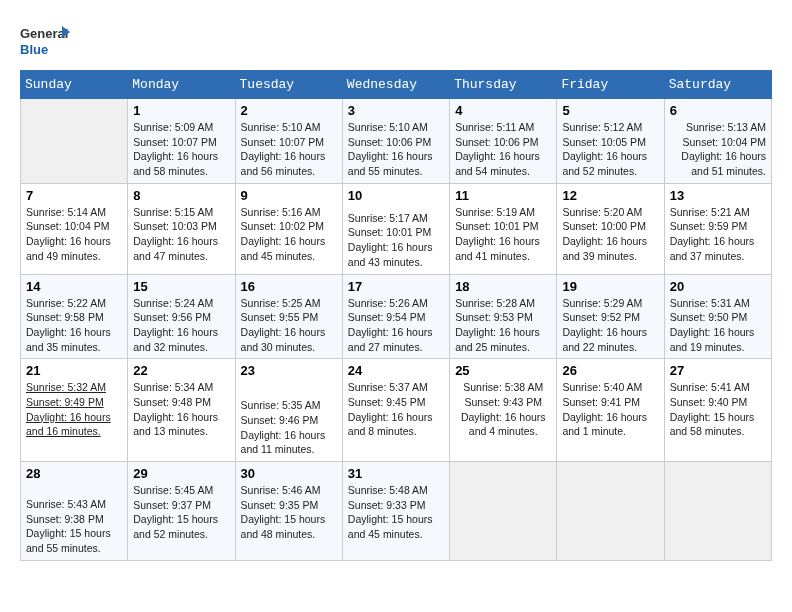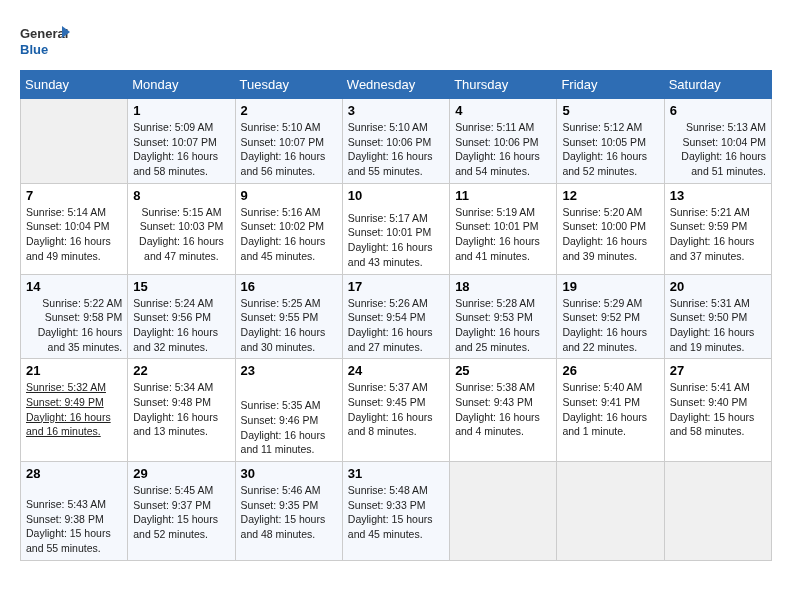--- a/index.html
+++ b/index.html
@@ -39,20 +39,21 @@
       font-size: 11px;
     }
     thead tr th {
       background-color: #2e6db4;
       color: #fff;
       padding: 6px 4px;
       text-align: left;
       font-size: 13px;
       font-weight: normal;
       border: 1px solid #2e6db4;
+      font-family: Liberation Mono, monospace;
     }
     tbody tr td {
       border: 1px solid #ccc;
       vertical-align: top;
       padding: 4px 5px;
       width: 107px;
       min-height: 80px;
     }
     tbody tr:nth-child(odd) td {
       background-color: #f5f8fd;
@@ -153,21 +154,21 @@
       <tr>
         <td>
           <span class="day-number">7</span>
           <div class="day-info" style="white-space: pre-line;">Sunrise: 5:14 AM
 Sunset: 10:04 PM
 Daylight: 16 hours
 and 49 minutes.</div>
         </td>
         <td>
           <span class="day-number">8</span>
-          <div class="day-info" style="white-space: pre-line; text-align: center;">Sunrise: 5:15 AM
+          <div class="day-info" style="white-space: pre-line;">Sunrise: 5:15 AM
 Sunset: 10:03 PM
 Daylight: 16 hours
 and 47 minutes.</div>
         </td>
         <td>
           <span class="day-number">9</span>
           <div class="day-info" style="white-space: pre-line;">Sunrise: 5:16 AM
 Sunset: 10:02 PM
 Daylight: 16 hours
 and 45 minutes.</div>
@@ -197,21 +198,21 @@
           <span class="day-number">13</span>
           <div class="day-info" style="white-space: pre-line;">Sunrise: 5:21 AM
 Sunset: 9:59 PM
 Daylight: 16 hours
 and 37 minutes.</div>
         </td>
       </tr>
       <tr>
         <td>
           <span class="day-number">14</span>
-          <div class="day-info" style="white-space: pre-line; text-align: right;">Sunrise: 5:22 AM
+          <div class="day-info" style="white-space: pre-line;">Sunrise: 5:22 AM
 Sunset: 9:58 PM
 Daylight: 16 hours
 and 35 minutes.</div>
         </td>
         <td>
           <span class="day-number">15</span>
           <div class="day-info" style="white-space: pre-line;">Sunrise: 5:24 AM
 Sunset: 9:56 PM
 Daylight: 16 hours
 and 32 minutes.</div>
@@ -276,21 +277,21 @@
         </td>
         <td>
           <span class="day-number">24</span>
           <div class="day-info" style="white-space: pre-line;">Sunrise: 5:37 AM
 Sunset: 9:45 PM
 Daylight: 16 hours
 and 8 minutes.</div>
         </td>
         <td>
           <span class="day-number">25</span>
-          <div class="day-info" style="white-space: pre-line;">Sunrise: 5:38 AM
+          <div class="day-info" style="white-space: pre-line; text-align: center;">Sunrise: 5:38 AM
 Sunset: 9:43 PM
 Daylight: 16 hours
 and 4 minutes.</div>
         </td>
         <td>
           <span class="day-number">26</span>
           <div class="day-info" style="white-space: pre-line;">Sunrise: 5:40 AM
 Sunset: 9:41 PM
 Daylight: 16 hours
 and 1 minute.</div>

